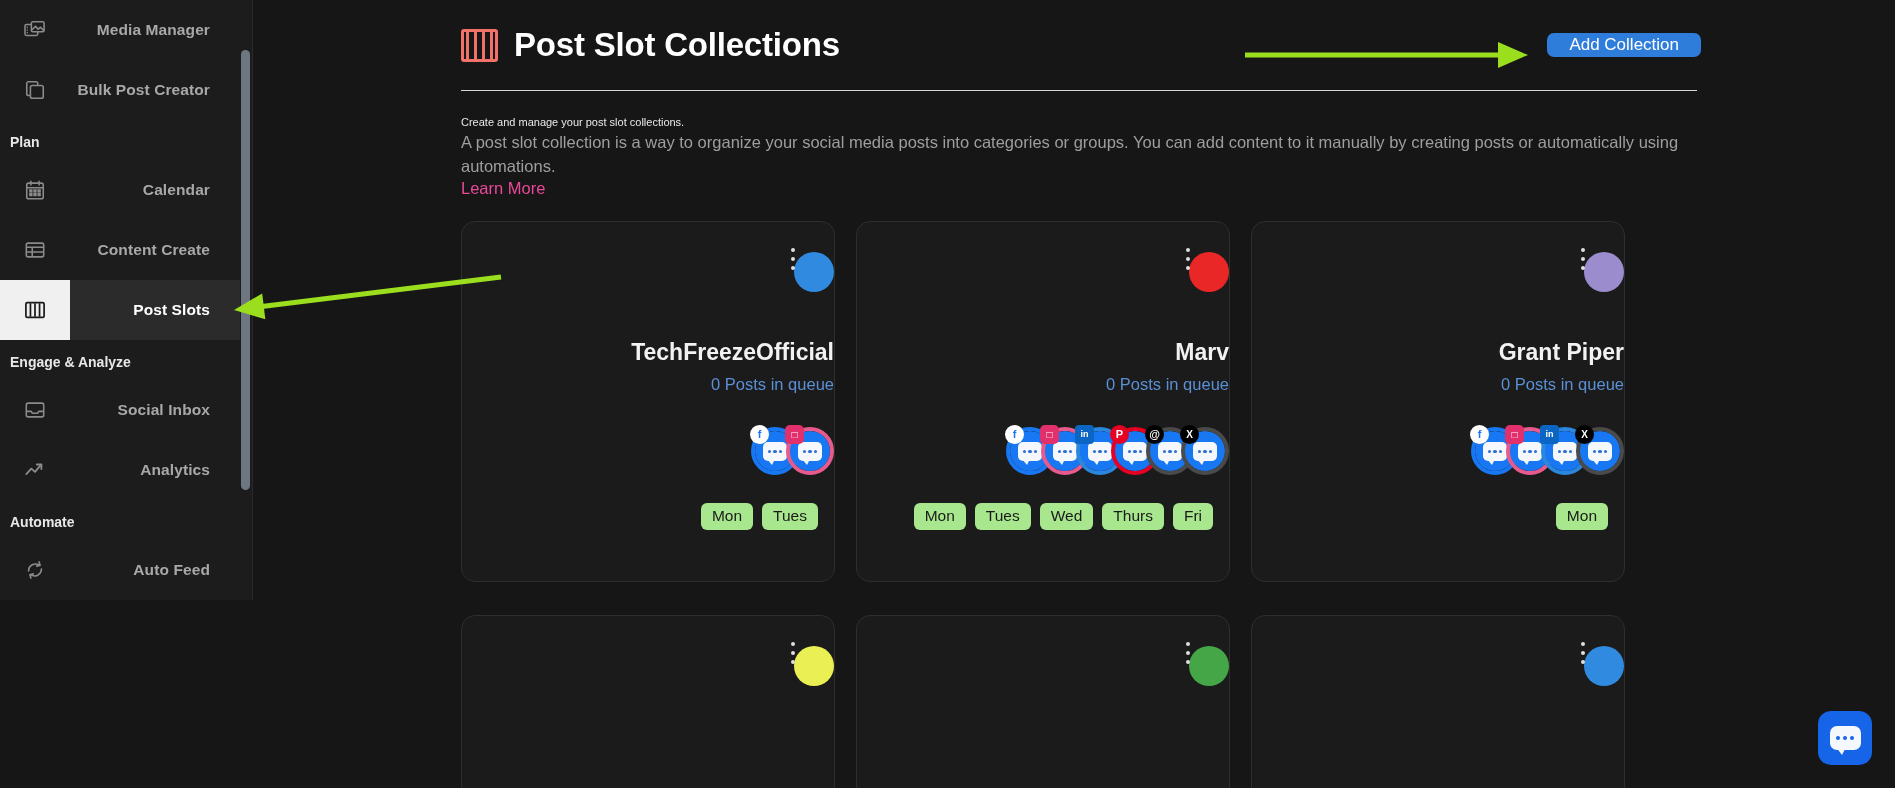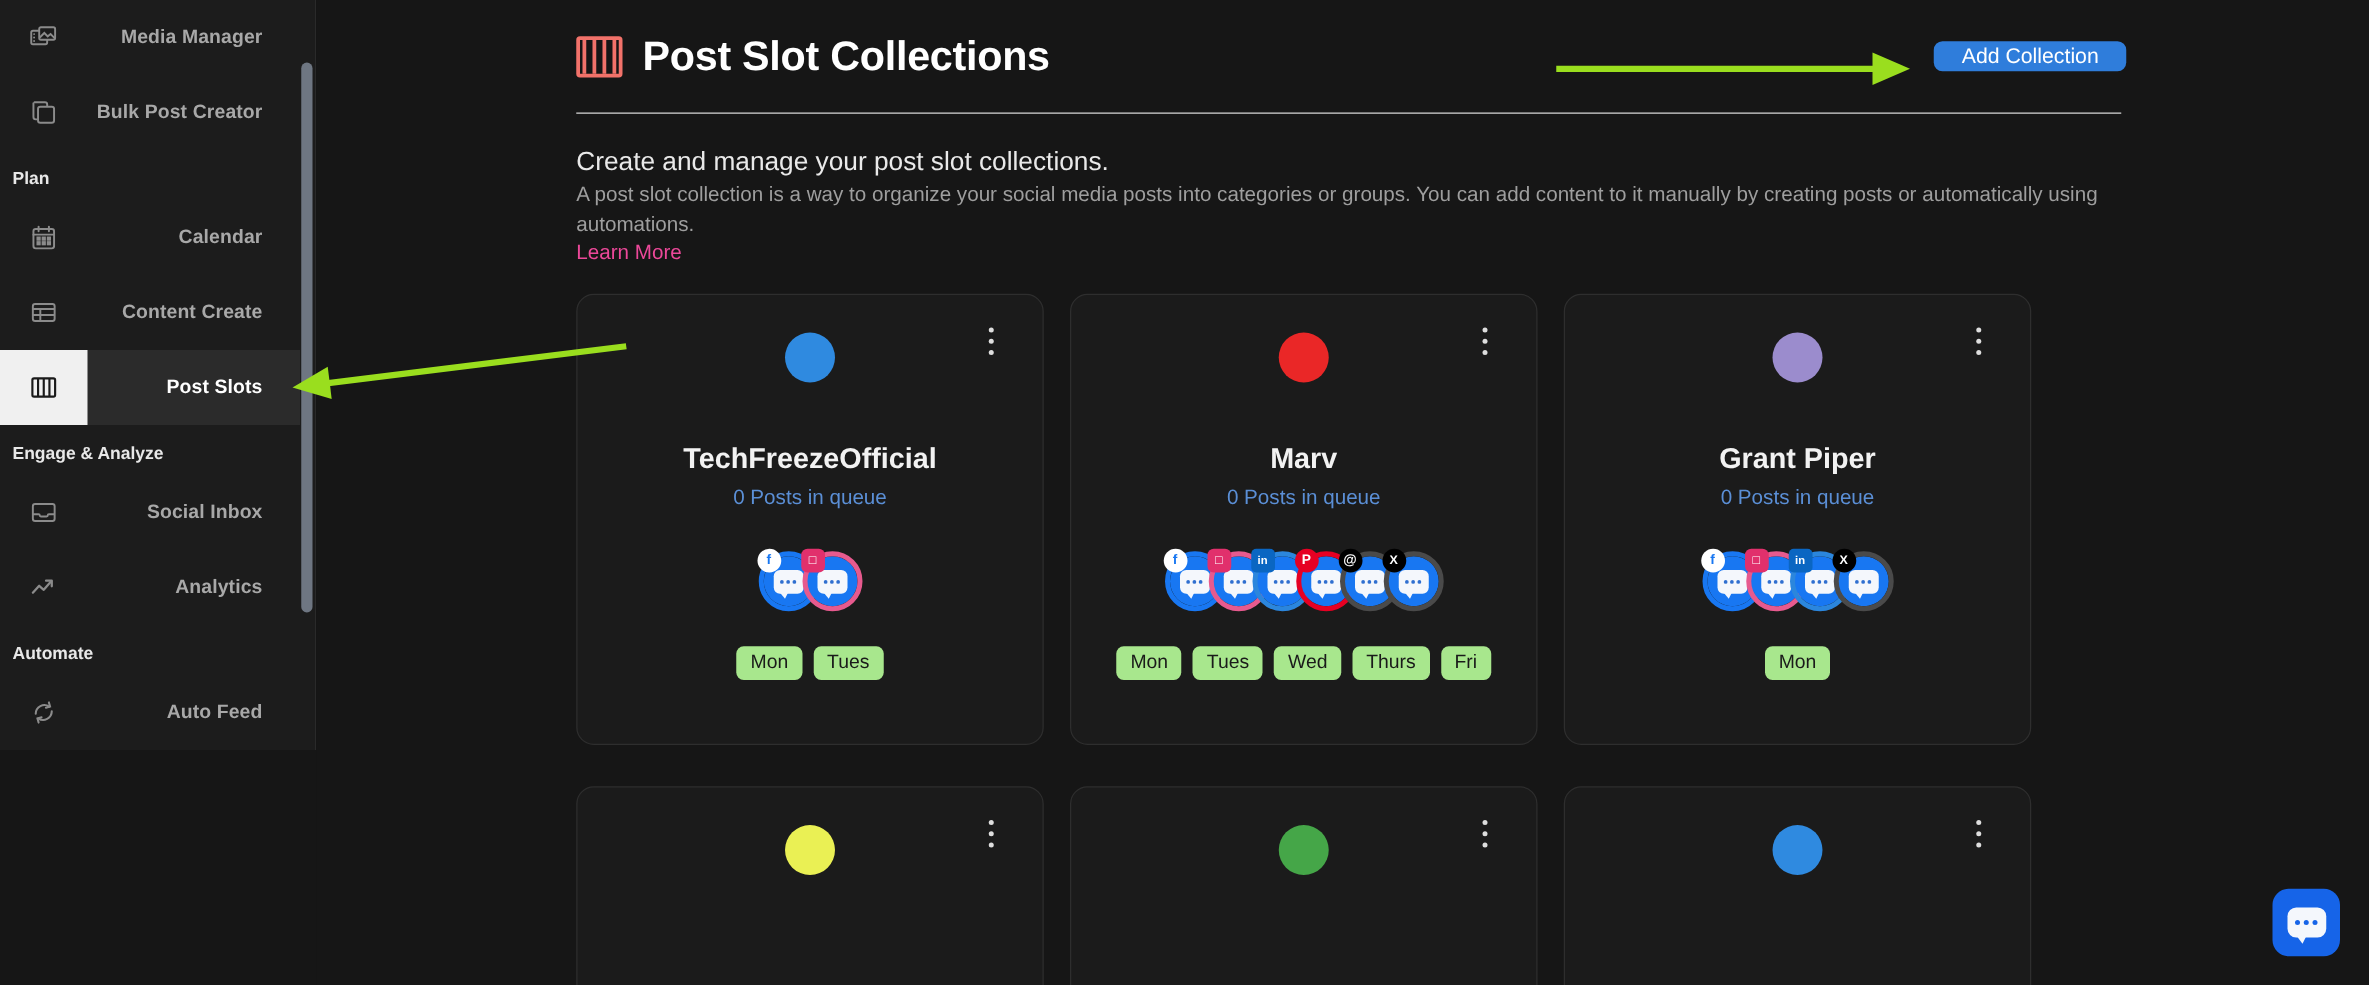--- a/index.html
+++ b/index.html
@@ -119,21 +119,21 @@
 
   #header-divider {
     margin-top: 26px;
     height: 1px;
     background: #d8d8d8;
     width: 1236px;
   }
 
   #desc-block { margin-top: 24px; }
   #desc-lead {
-    font-size: 21px; color: #e9e9e9; line-height: 1.4;
+    font-size: 11px; color: #e9e9e9; line-height: 1.4;
   }
   #desc-body {
     font-size: 16.5px; color: #9e9e9e; line-height: 1.45;
     max-width: 1230px;
     margin-top: 1px;
   }
   #learn-more {
     display: inline-block;
     margin-top: 0;
     font-size: 16.5px;
@@ -151,21 +151,21 @@
   }
   .collection-card {
     background: #1b1b1b;
     border: 1px solid #2e2e2e;
     border-radius: 14px;
     height: 361px;
     position: relative;
     padding-top: 30px;
     display: flex;
     flex-direction: column;
-    align-items: center;
+    align-items: flex-end;
   }
   .card-avatar {
     width: 40px; height: 40px; border-radius: 50%;
   }
   .card-menu {
     position: absolute; top: 26px; right: 32px;
     width: 18px; height: 22px;
     display: flex; flex-direction: column; align-items: center;
     justify-content: space-between;
     cursor: pointer;

